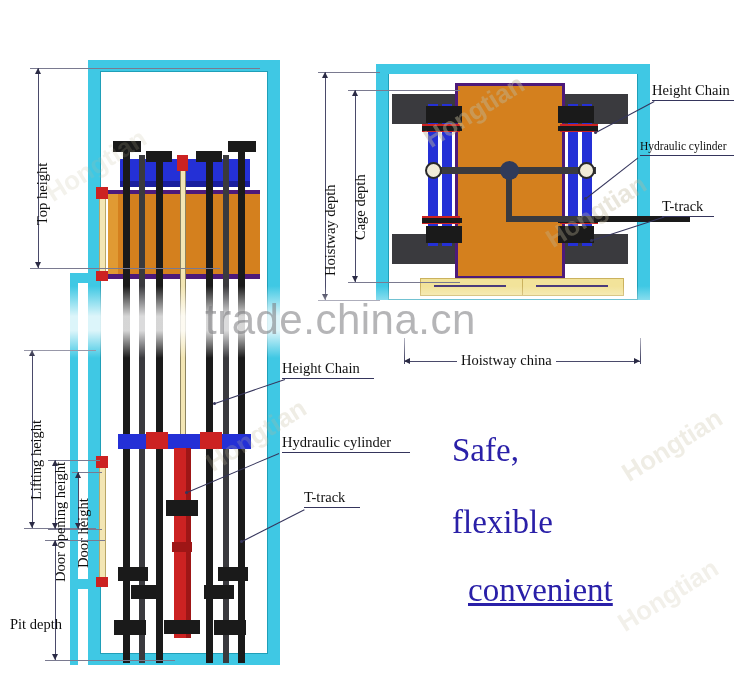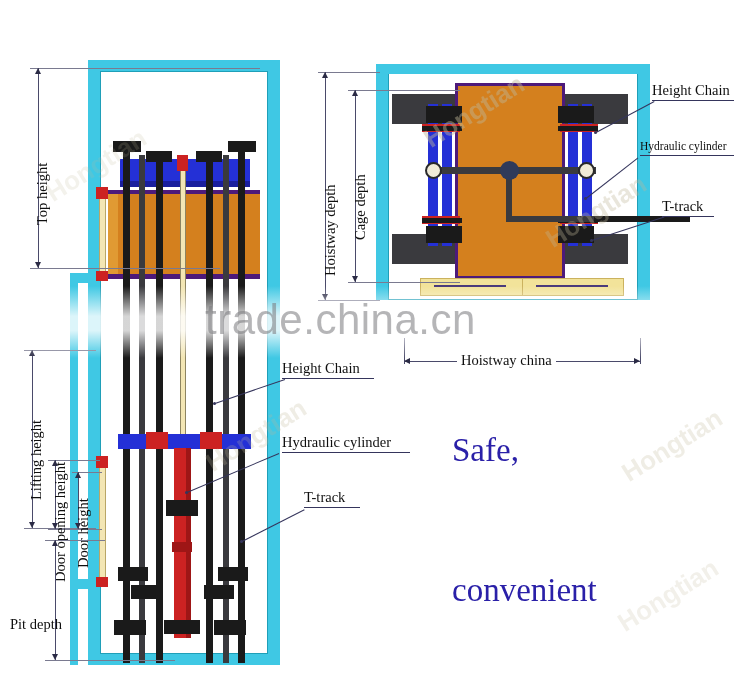--- a/index.html
+++ b/index.html
@@ -291,21 +291,22 @@
   </div>
 
   <div class="abs">
     <div class="lbl" style="left:662px;top:198px;">T-track</div>
     <div class="ext" style="left:662px;top:216px;width:52px;background:#35355c;"></div>
     <div class="leader" style="left:592px;top:240px;width:76px;transform:rotate(-18deg);"></div>
     <div class="leaderdot" style="left:590px;top:239px;"></div>
   </div>
 
   <div class="slogan" style="left:452px;top:432px;">Safe,</div>
-  <div class="slogan" style="left:452px;top:572px;">convenient</div>
+  <div class="slogan" style="left:452px;top:504px;">flexible</div>
+  <div class="slogan" style="left:468px;top:572px;text-decoration:underline;">convenient</div>
 
   <div class="wm-band" style="left:0;top:286px;width:734px;height:72px;"></div>
   <div id="wm-center">trade.china.cn</div>
 
   <div class="wm-soft" style="left:418px;top:96px;">Hongtian</div>
   <div class="wm-soft" style="left:540px;top:196px;opacity:0.75;">Hongtian</div>
   <div class="wm-soft" style="left:200px;top:420px;opacity:0.55;">Hongtian</div>
   <div class="wm-soft" style="left:616px;top:430px;opacity:0.55;">Hongtian</div>
   <div class="wm-soft" style="left:40px;top:150px;opacity:0.4;">Hongtian</div>
   <div class="wm-soft" style="left:612px;top:580px;opacity:0.45;">Hongtian</div>

